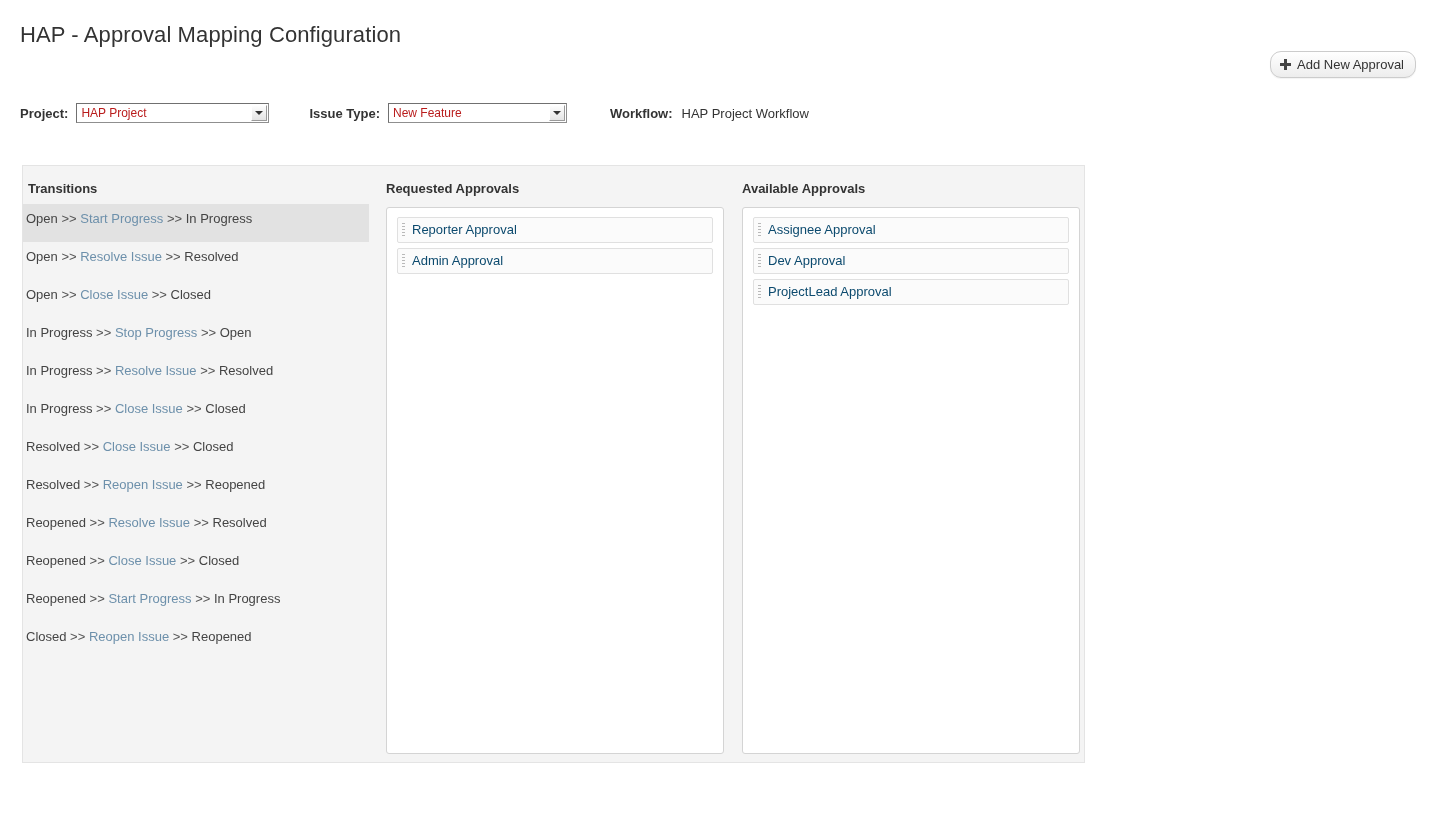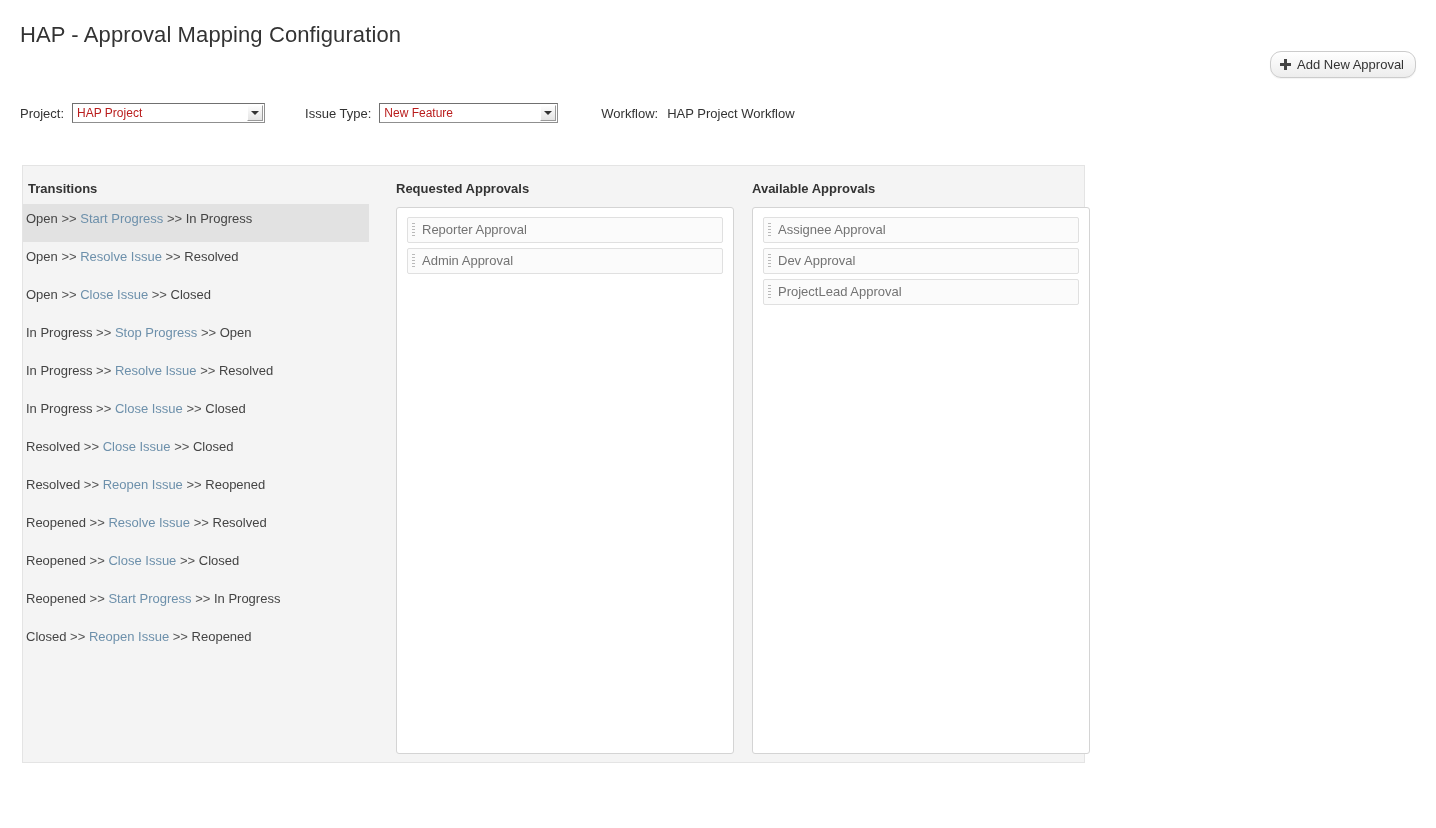--- a/index.html
+++ b/index.html
@@ -69,21 +69,21 @@
   #filter-bar {
     position: absolute;
     left: 20px;
     top: 103px;
     display: flex;
     align-items: center;
     height: 20px;
     white-space: nowrap;
   }
   .filter-label {
-    font-weight: normal;
+    font-weight: bold;
     font-size: 13px;
     color: #333333;
   }
   .select-wrap {
     position: relative;
     display: inline-block;
     height: 20px;
     box-sizing: border-box;
     border: 1px solid #8f8f8f;
     border-top-color: #707070;
@@ -180,21 +180,21 @@
     white-space: nowrap;
     cursor: pointer;
   }
   .transition-row.selected { background: #e2e2e2; }
   .transition-row .link {
     color: #6d90ab;
   }
   .transition-row .sep { color: #555555; }
 
   
-  .approval-col { position: absolute; top: 0; height: 100%; margin-left: 10px; }
+  .approval-col { position: absolute; top: 0; height: 100%; }
   #requested-col { left: 362px; width: 342px; }
   #available-col { left: 718px; width: 342px; }
   .approval-col .col-heading { left: 1px; top: 15px; }
 
   .dropbox {
     position: absolute;
     left: 1px;
     top: 41px;
     width: 338px;
     height: 547px;
@@ -207,21 +207,21 @@
 
   .approval-item {
     position: relative;
     height: 26px;
     box-sizing: border-box;
     margin-bottom: 5px;
     background: #fbfbfb;
     border: 1px solid #e0e0e0;
     border-radius: 2px;
     font-size: 13px;
-    color: #737373;
+    color: #0c4a6e;
     line-height: 24px;
     padding-left: 14px;
     cursor: move;
     white-space: nowrap;
     overflow: hidden;
   }
   .drag-handle {
     position: absolute;
     left: 4px;
     top: 5px;

